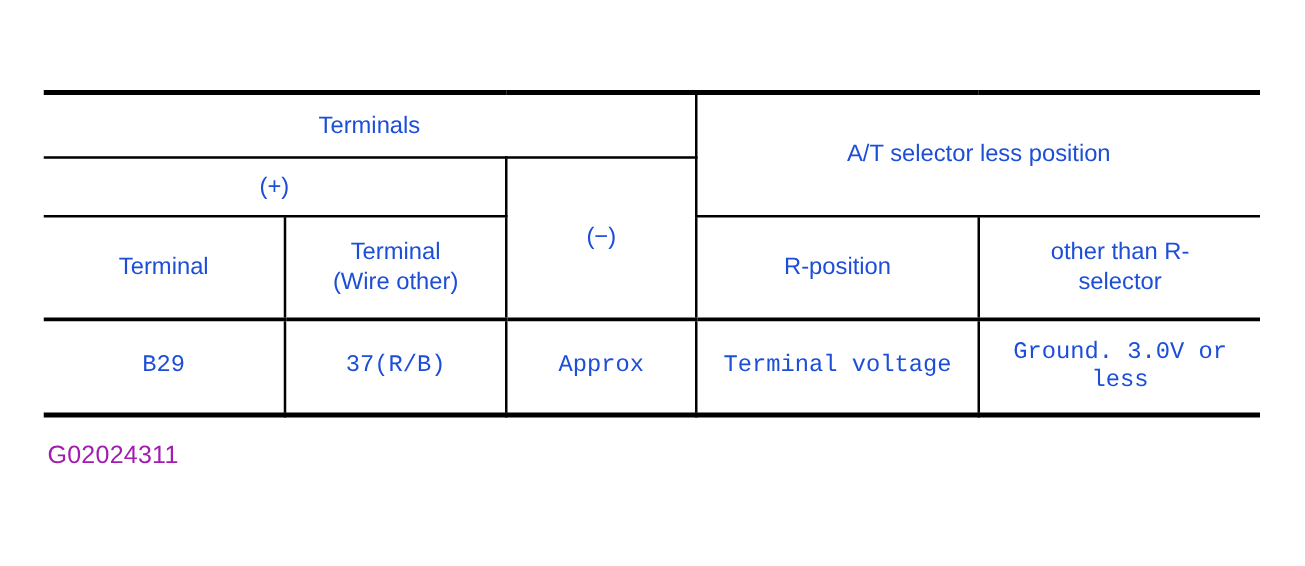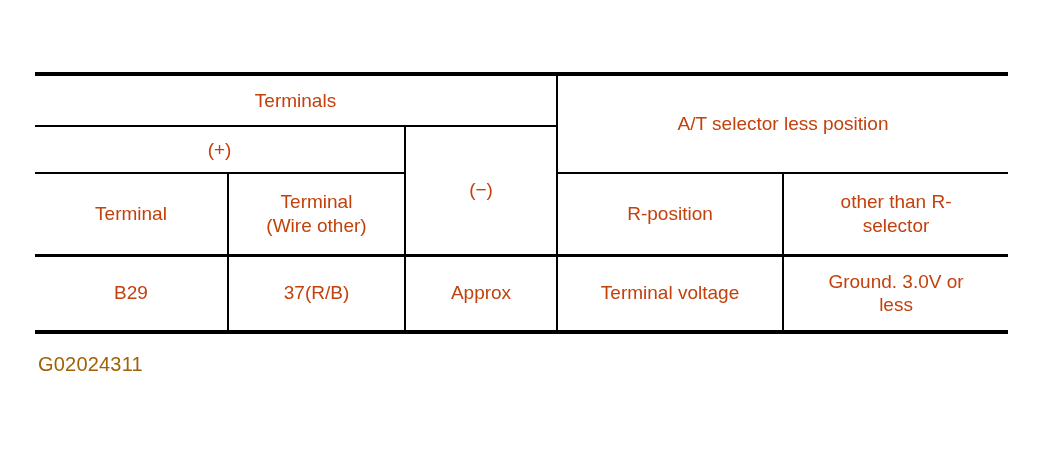--- a/index.html
+++ b/index.html
@@ -32,21 +32,21 @@
     background: #fff;
   }
   #spec-table td {
     border: 2px solid #000;
     border-top-width: 2px;
     padding: 0 4px;
     text-align: center;
     vertical-align: middle;
     font-size: 19px;
     line-height: 1.25;
-    color: #c2410c;
+    color: #1d4ed8;
     background: #fff;
   }
   
   #spec-table tr > td:first-child { border-left: none; }
   #spec-table tr > td:last-child  { border-right: none; }
   
   #spec-table tr:first-child > td { border-top: none; }
   #spec-table tr:last-child  > td { border-bottom: none; }
 
   
@@ -54,21 +54,21 @@
 
   .cell-2line { line-height: 1.22; }
 
   
   #figure-caption {
     position: absolute;
     left: 38px;
     top: 353px;
     font-size: 20px;
     letter-spacing: 0.2px;
-    color: #a16207;
+    color: #a21caf;
     white-space: nowrap;
     text-align: center;
   }
 </style>
 </head>
 <body>
 
 <table id="spec-table">
   <colgroup>
     <col style="width:193px">
@@ -95,21 +95,21 @@
         <span>Terminal</span><br>
         <span>(Wire other)</span>
       </td>
       <td>R-position</td>
       <td class="cell-2line">
         <span>other than R-</span><br>
         <span>selector</span>
       </td>
     </tr>
 
-    <tr class="data-row" style="height:77px;">
+    <tr class="data-row" style="height:77px;font-family:Liberation Mono, monospace;">
       <td>B29</td>
       <td>37(R/B)</td>
       <td>Approx</td>
       <td>Terminal voltage</td>
       <td class="cell-2line">
         <span>Ground. 3.0V or</span><br>
         <span>less</span>
       </td>
     </tr>
 

